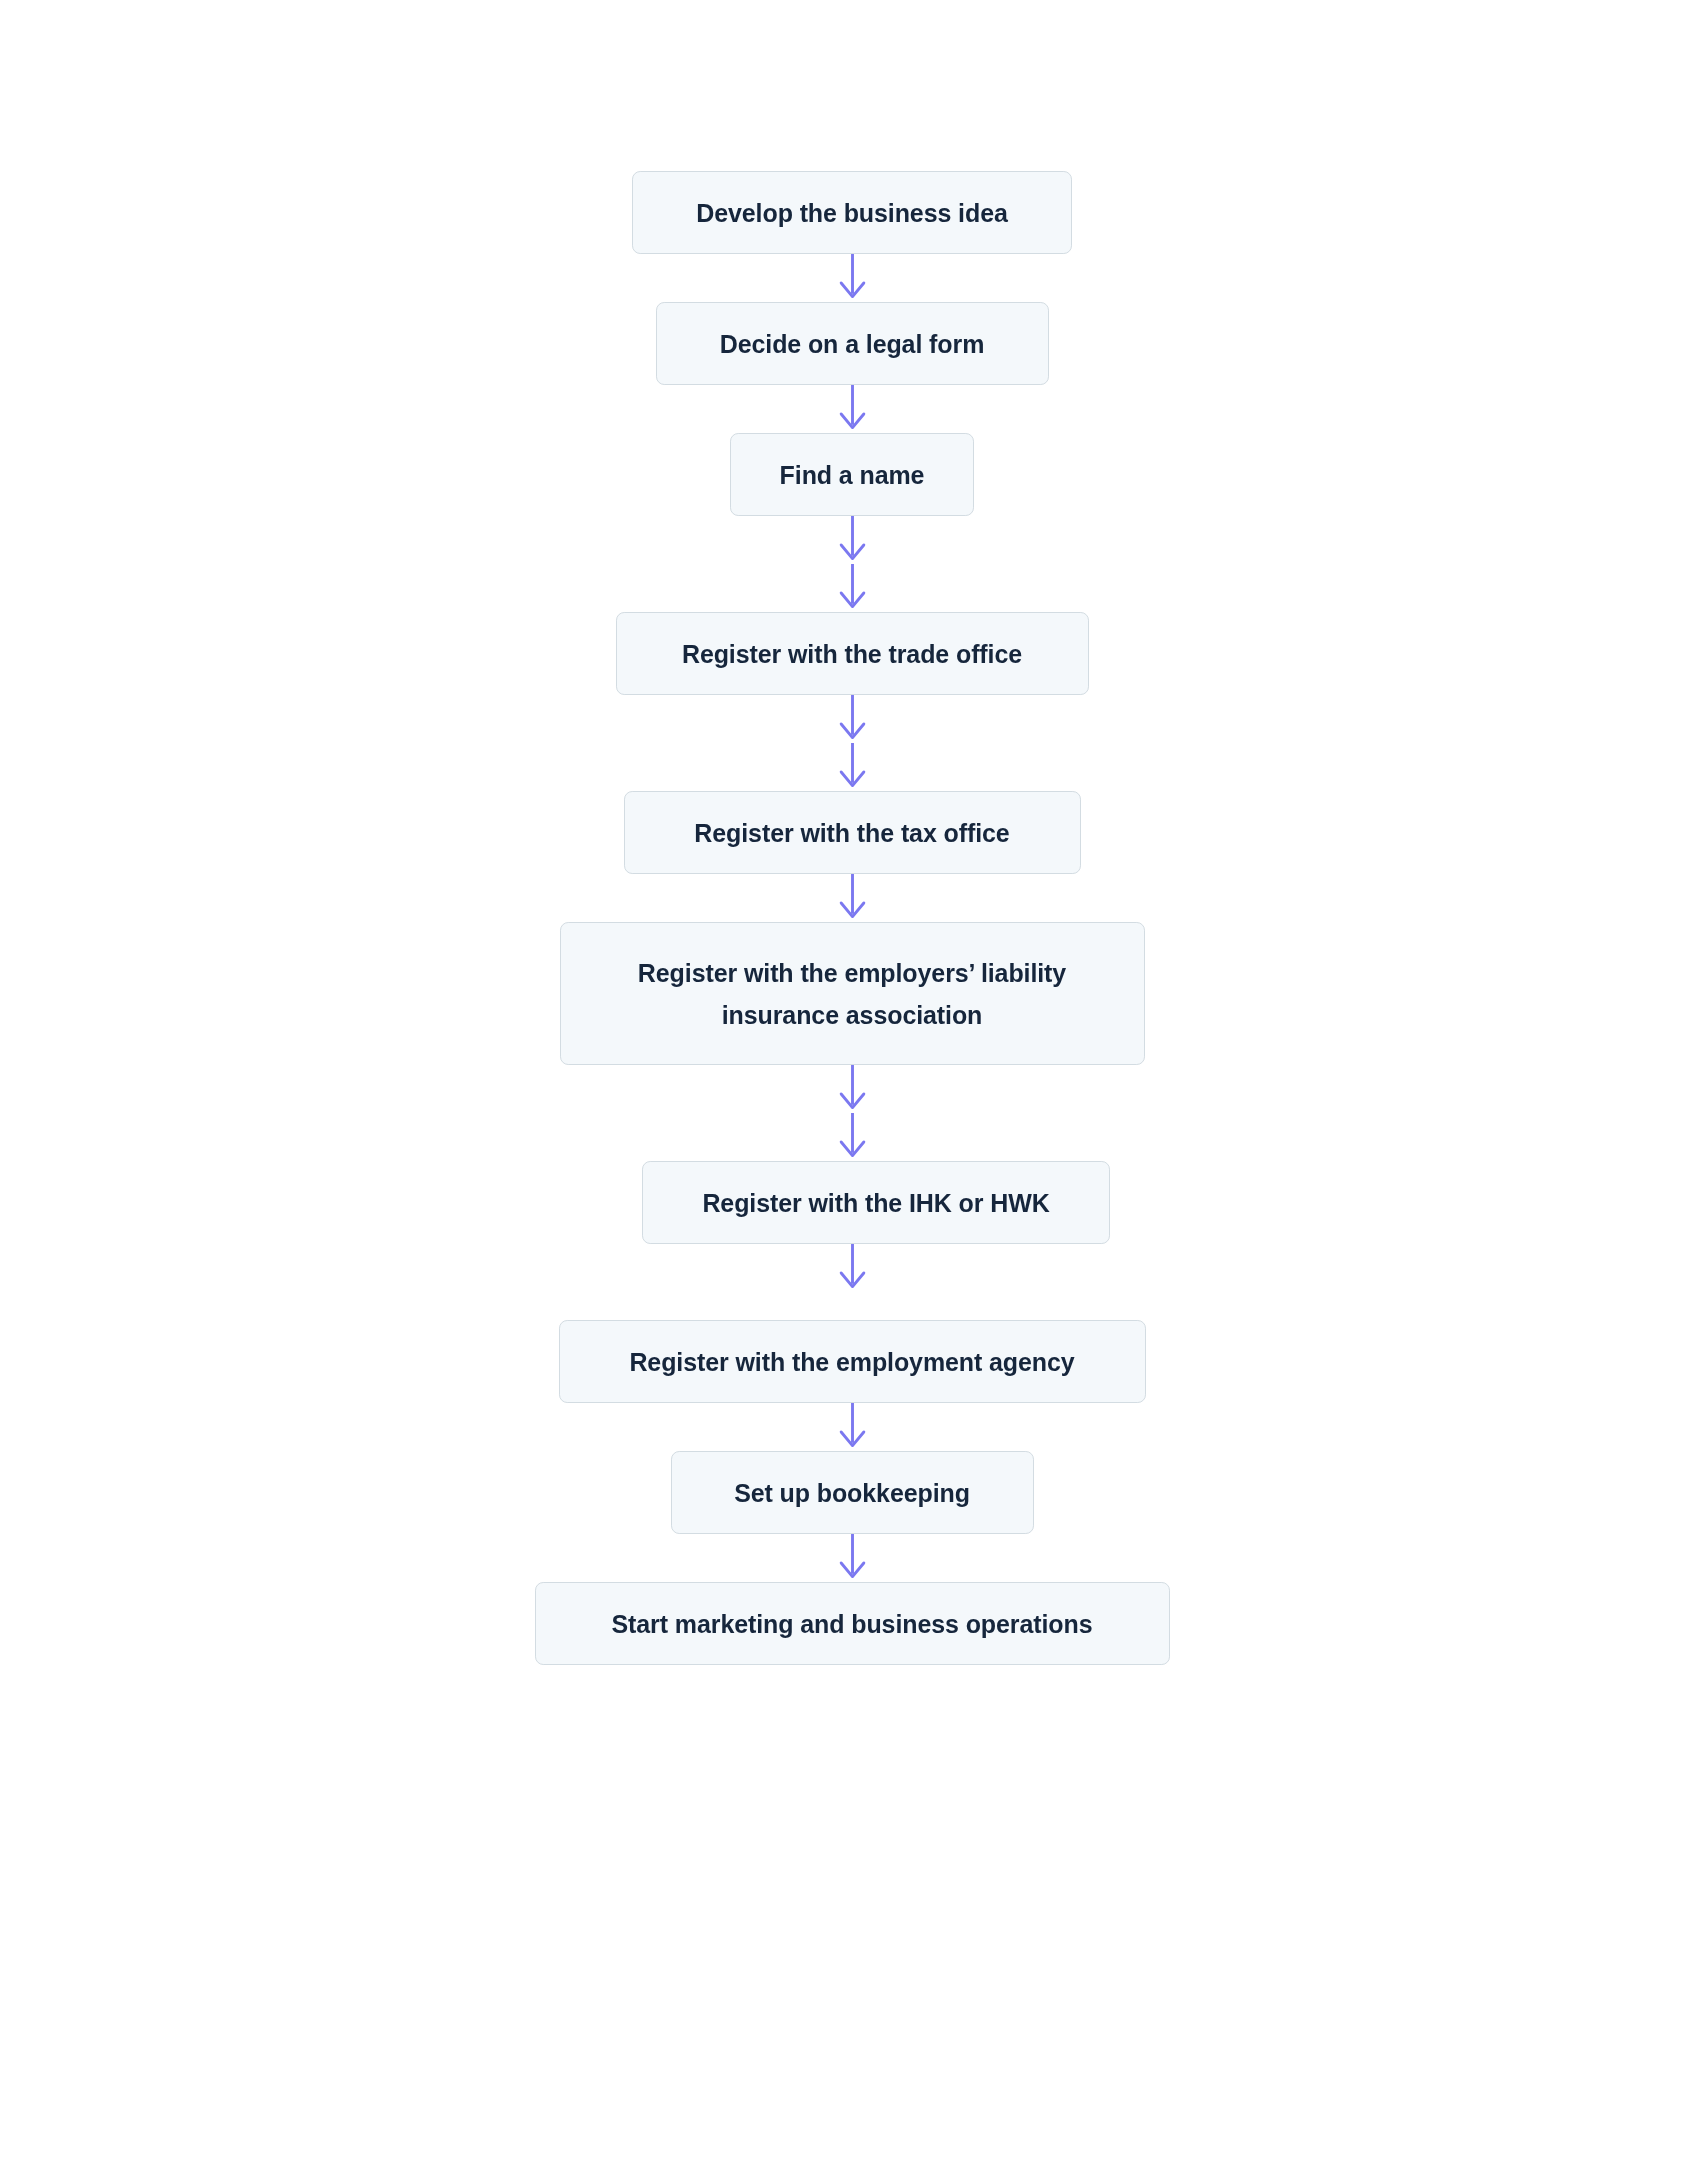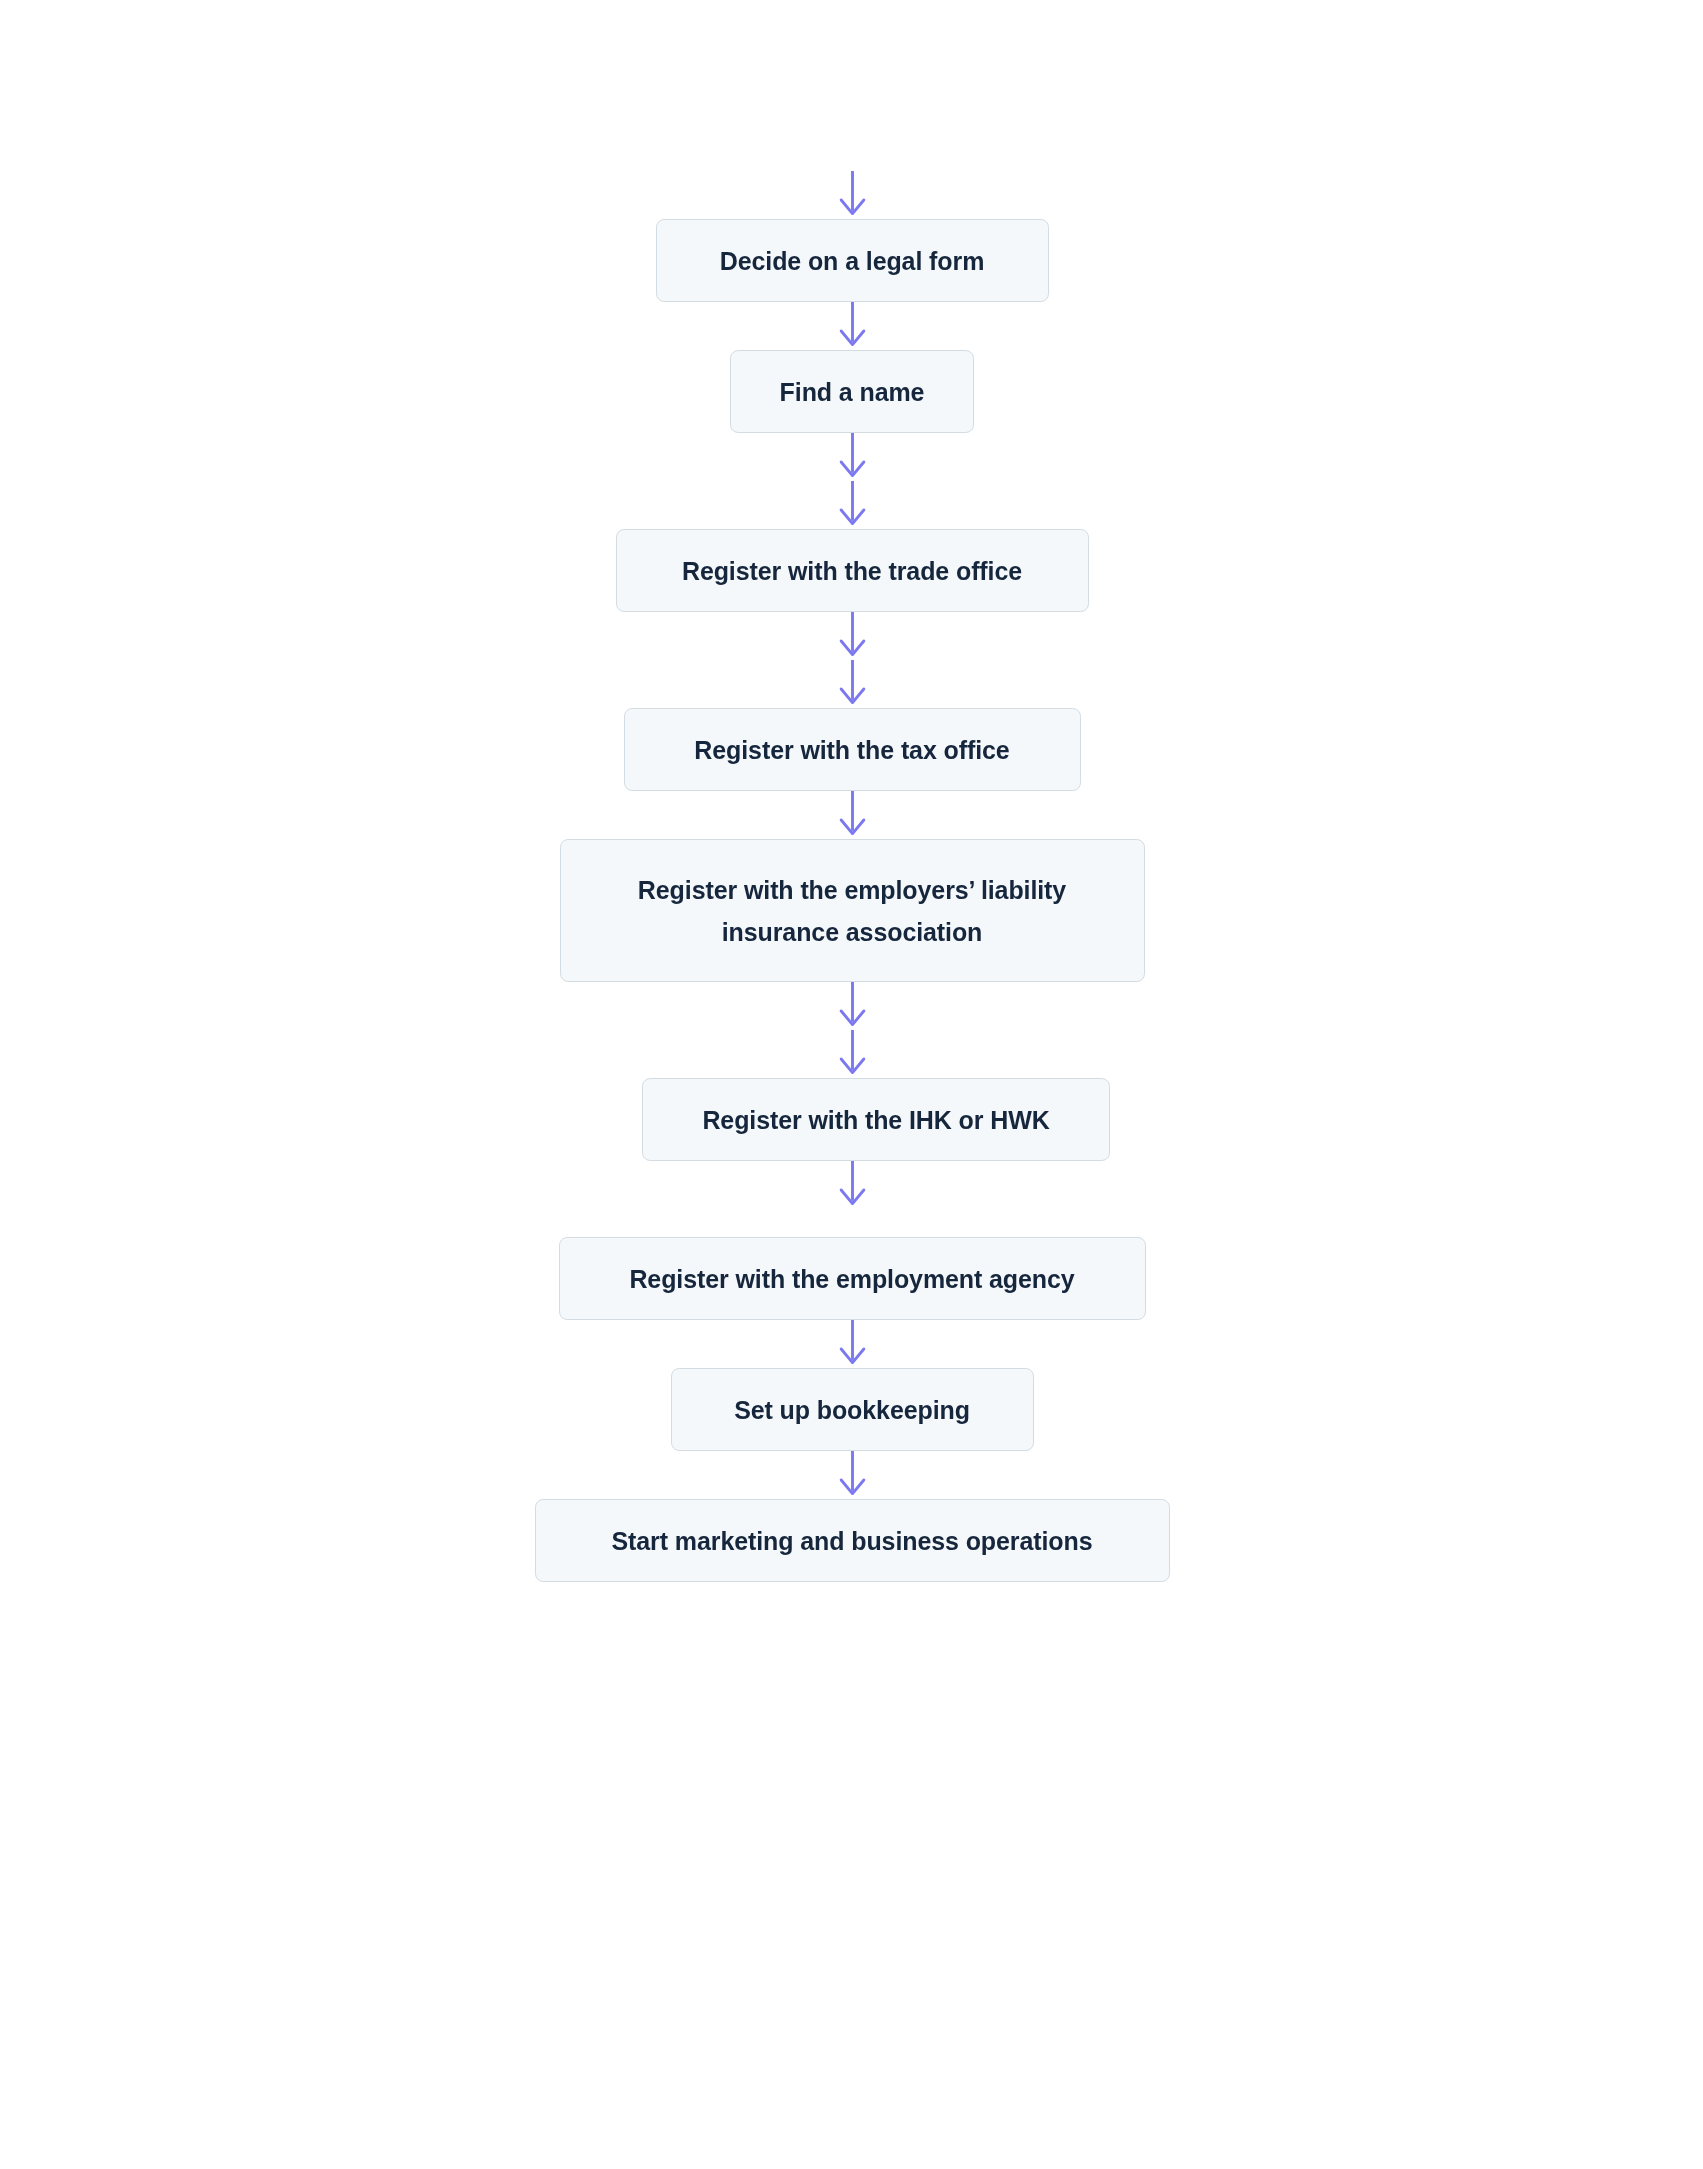--- a/index.html
+++ b/index.html
@@ -64,20 +64,21 @@
   .edge svg {
     display: block;
     overflow: visible;
   }
 </style>
 </head>
 <body>
 
 <div id="flowchart">
   <div class="flow-column">
+      <div class="node h1" style="width: 440px;">Develop the business idea</div>
       <div class="edge">
         <svg width="55" height="48" viewBox="0 0 60 53" aria-hidden="true">
           <path d="M30 0 L30 44" stroke="#7b78f0" stroke-width="3.2" fill="none"></path>
           <path d="M17.5 32 L30 47 L42.5 32" stroke="#7b78f0" stroke-width="3.2" fill="none" stroke-linecap="round" stroke-linejoin="round"></path>
         </svg>
       </div>
       <div class="node h1" style="width: 393px;">Decide on a legal form</div>
       <div class="edge">
         <svg width="55" height="48" viewBox="0 0 60 53" aria-hidden="true">
           <path d="M30 0 L30 44" stroke="#7b78f0" stroke-width="3.2" fill="none"></path>

